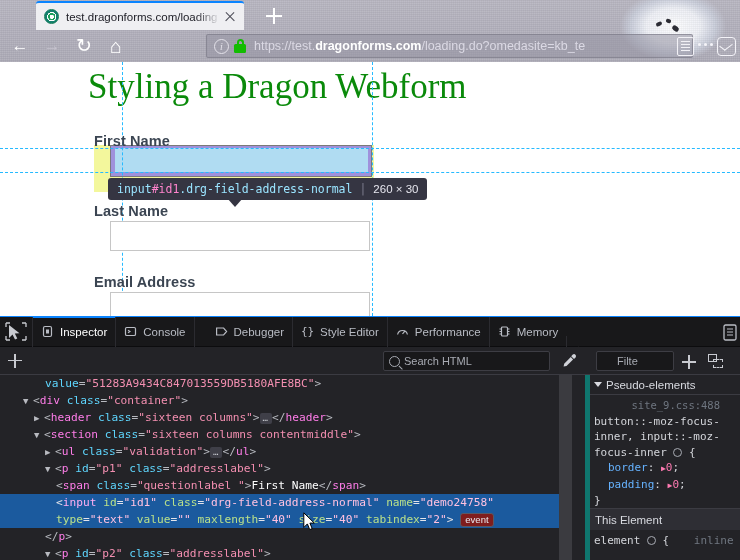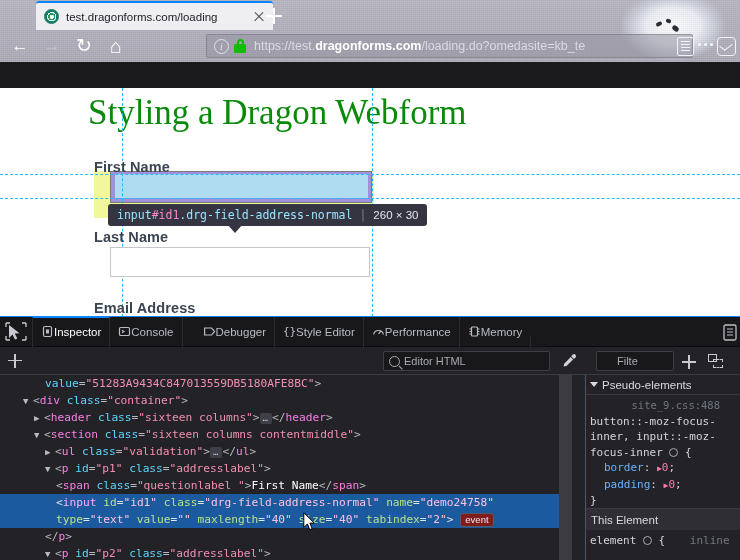--- a/index.html
+++ b/index.html
@@ -24,21 +24,21 @@
       repeating-linear-gradient(0deg, rgba(255,255,255,0.035) 0 1px, rgba(0,0,0,0.03) 1px 2px),
       repeating-linear-gradient(90deg, rgba(255,255,255,0.03) 0 1px, rgba(0,0,0,0.025) 1px 2px);
     pointer-events: none;
   }
   
   .bird-mark { position: absolute; background: #2c2c34; border-radius: 40%; }
 
   
   #tab-strip { position: absolute; left: 0; top: 0; width: 740px; height: 30px; }
   #tab-active {
-    position: absolute; left: 36px; top: 1px; width: 237px; height: 29px;
+    position: absolute; left: 36px; top: 1px; width: 208px; height: 29px;
     background: #efeff2;
     border-top: 2px solid #0a84ff;
     border-radius: 3px 3px 0 0;
     display: flex; align-items: center; padding: 0 6px 0 8px;
   }
   #tab-favicon {
     width: 15px; height: 15px; flex: 0 0 15px; margin-right: 7px;
     border-radius: 50%;
     background: radial-gradient(circle at 52% 52%, #ffffff 0 22%, #1aa05a 23% 38%, #ffffff 39% 48%, #14806d 49% 72%, #2a8fd0 73% 100%);
     border: 1px solid #107a55;
@@ -112,21 +112,21 @@
   }
   #pocket-icon::before {
     content: ""; position: absolute; left: 3px; top: 4px; width: 9px; height: 6px;
     border-left: 1.5px solid #f4f3f8; border-bottom: 1.5px solid #f4f3f8;
     transform: rotate(-45deg) skew(8deg, 8deg);
   }
 
   
   #viewport {
     position: absolute; left: 0; top: 62px; width: 740px; height: 328px;
-    background: #ffffff; overflow: hidden; margin-top: 26px;
+    background: #ffffff; overflow: hidden;
   }
   #page-title {
     position: absolute; left: 88px; top: 5px;
     font-family: "Liberation Serif", serif;
     font-size: 35px; color: #0a8a0a; white-space: nowrap;
   }
   .field-label {
     position: absolute; font-size: 14.5px; font-weight: bold; color: #3b4552;
     white-space: nowrap; letter-spacing: 0.1px;
   }
@@ -181,21 +181,21 @@
     position: absolute; left: 0; top: 316px; width: 740px; height: 244px;
     background: #232327; border-top: 1px solid #0a84ff;
   }
   #dt-tabbar {
     position: absolute; left: 0; top: 0; width: 740px; height: 30px;
     background: #18181a; display: flex; align-items: center;
     border-bottom: 1px solid #0c0c0e;
   }
   #dt-picker { width: 32px; height: 30px; position: relative; flex: 0 0 32px; }
   .dt-tab {
-    display: flex; align-items: center; gap: 0; height: 30px;
+    display: flex; align-items: center; gap: 6px; height: 30px;
     padding: 0 8px; font-size: 11.5px; color: #b9bcc4; white-space: nowrap;
     border-left: 1px solid #2b2b30;
   }
   .dt-tab.active { color: #ffffff; }
   .dt-tab.active::after {
     content: ""; position: absolute; top: 0; height: 2px; background: #0a84ff;
   }
   .dt-ico { width: 13px; height: 13px; flex: 0 0 13px; position: relative; color: #b9bcc4; }
 
   #dt-toolbar2 {
@@ -277,21 +277,21 @@
   .sel-punct { color: #e4e4ea; }
 
   #markup-scrollbar {
     position: absolute; left: 559px; top: 58px; width: 13px; height: 186px;
     background: #3b3b40;
   }
 
   
   #sidebar {
     position: absolute; left: 585px; top: 58px; width: 155px; height: 186px;
-    background: #232327; border-left: 1px solid #0f766e;
+    background: #232327; border-left: 5px solid #0f766e;
     font-family: "DejaVu Sans Mono", monospace; font-size: 11px;
     overflow: hidden;
   }
   #pseudo-head {
     height: 20px; display: flex; align-items: center; gap: 4px;
     padding-left: 4px; color: #d8dae0;
     font-family: "Liberation Sans", sans-serif; font-size: 11.5px;
     border-bottom: 1px solid #3b3b42;
   }
   .twisty-down { width: 0; height: 0; border-left: 4px solid transparent; border-right: 4px solid transparent; border-top: 5px solid #d8dae0; }
@@ -465,21 +465,21 @@
           <rect x="4" y="8" width="12" height="15" rx="1.5" stroke="#b9bcc4" stroke-width="1.3" fill="none"></rect>
           <path d="M7 12h6M7 15h6M7 18h6" stroke="#b9bcc4" stroke-width="1.2"></path>
         </svg>
     </div>
   </div>
 
   <div id="dt-toolbar2">
     <div id="dt-add-node"></div>
     <div id="search-html">
       <div id="search-mag"></div>
-      <span>Editor HTML</span>
+      <span>Search HTML</span>
     </div>
     <div id="eyedropper">
       <svg width="18" height="18" viewBox="0 0 18 18">
         <path d="M12.8 2.6 a2 2 0 0 1 2.8 2.8 l-1.6 1.6 -2.8-2.8 z" fill="#d0d2d8"></path>
         <path d="M10.8 5.1 l2.3 2.3 -6.6 6.6 -2.9 0.6 0.6-2.9 z" fill="#d0d2d8"></path>
       </svg>
     </div>
     <div id="filter-box">
       <svg id="filter-funnel" width="10" height="10" viewBox="0 0 10 10">
           <path d="M0.5 1 h9 l-3.4 4 v4 l-2.2-1.3 v-2.7 z" stroke="#a8abb3" stroke-width="1" fill="none"></path>

